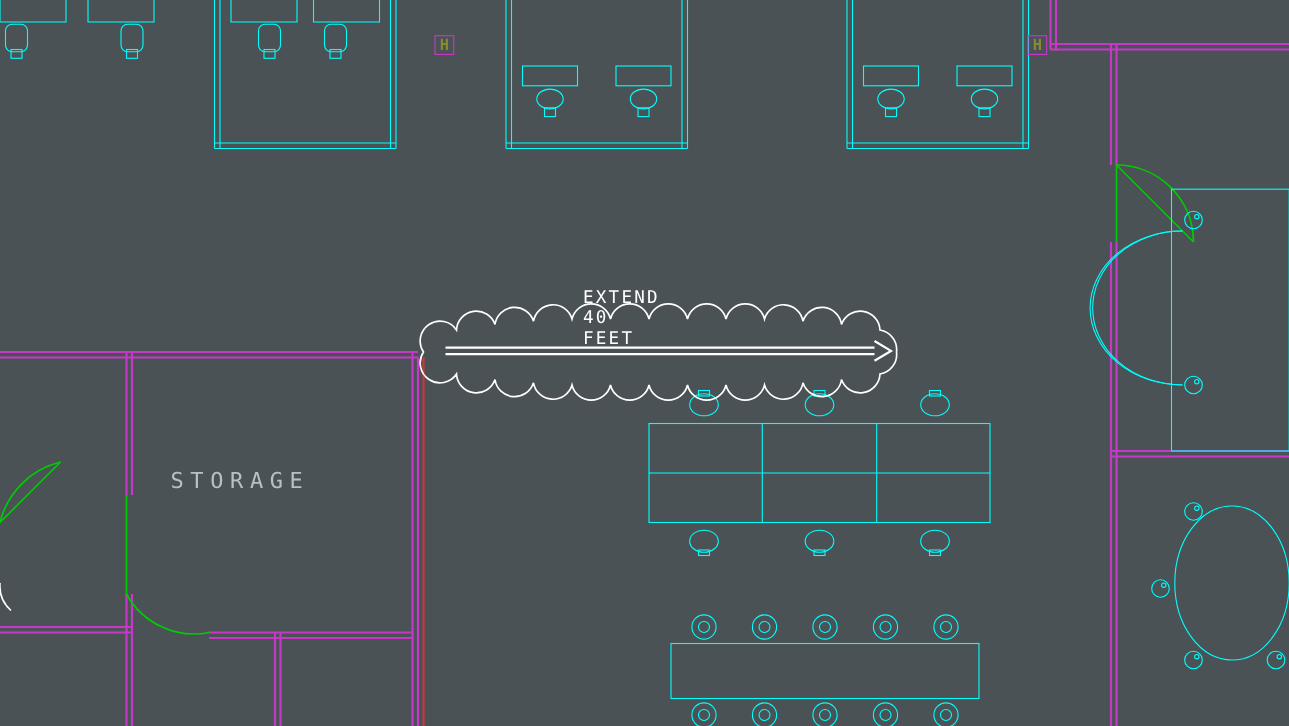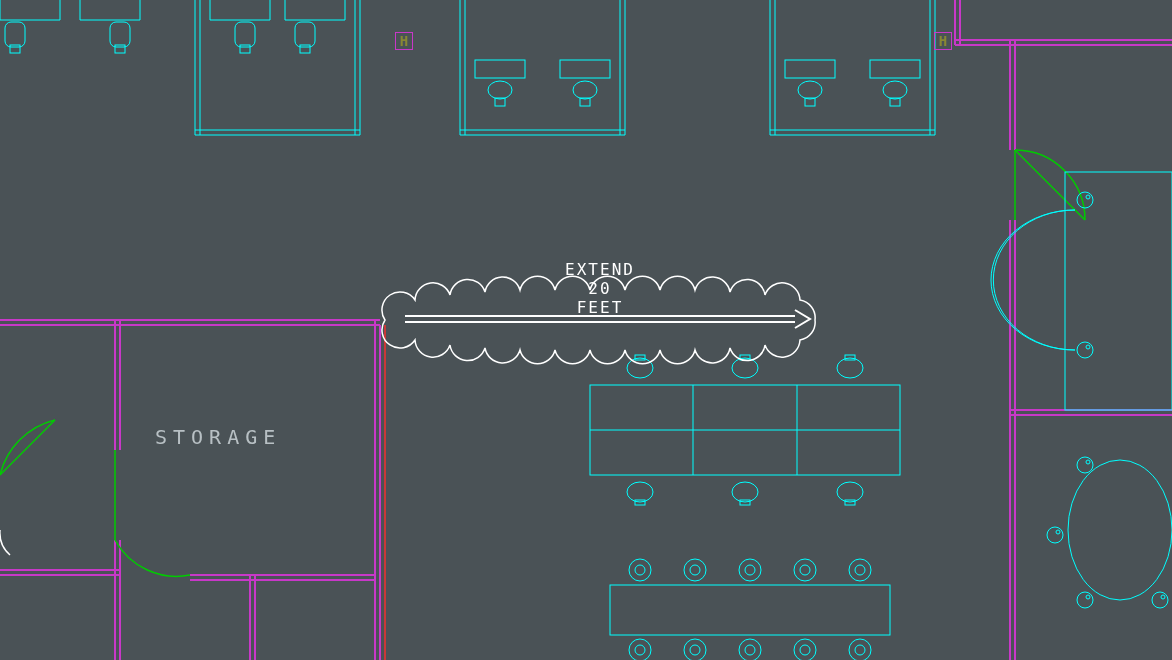--- a/index.html
+++ b/index.html
@@ -15,21 +15,20 @@
       position: absolute;
       top: 0;
       left: 0;
     }
     .annotation-text {
       position: absolute;
       color: #ffffff;
       font-family: monospace;
       font-size: 16px;
       letter-spacing: 2px;
-      text-align: center;
       line-height: 1.2;
       pointer-events: none;
     }
     .room-label {
       position: absolute;
       color: #b8c0c4;
       font-family: monospace;
       font-size: 20px;
       letter-spacing: 6px;
       pointer-events: none;
@@ -247,20 +246,20 @@
              A 18 18 0 0 1 385 320 Z"></path>
 
     <line x1="405" y1="316" x2="795" y2="316" stroke-width="2"></line>
     <line x1="405" y1="322" x2="795" y2="322" stroke-width="2"></line>
     <path d="M 795 310 L 810 319 L 795 328" stroke-width="2"></path>
   </g>
 </svg>
 
 <div class="annotation-text" style="left:530px; top:260px; width:140px;">
   <div>EXTEND</div>
-  <div>20</div>
+  <div>40</div>
   <div>FEET</div>
 </div>
 
 <div class="room-label" style="left:155px; top:425px;">STORAGE</div>
 
 <div class="h-marker" style="left:395px; top:32px;">H</div>
 <div class="h-marker" style="left:934px; top:32px;">H</div>
 
 </body></html>

